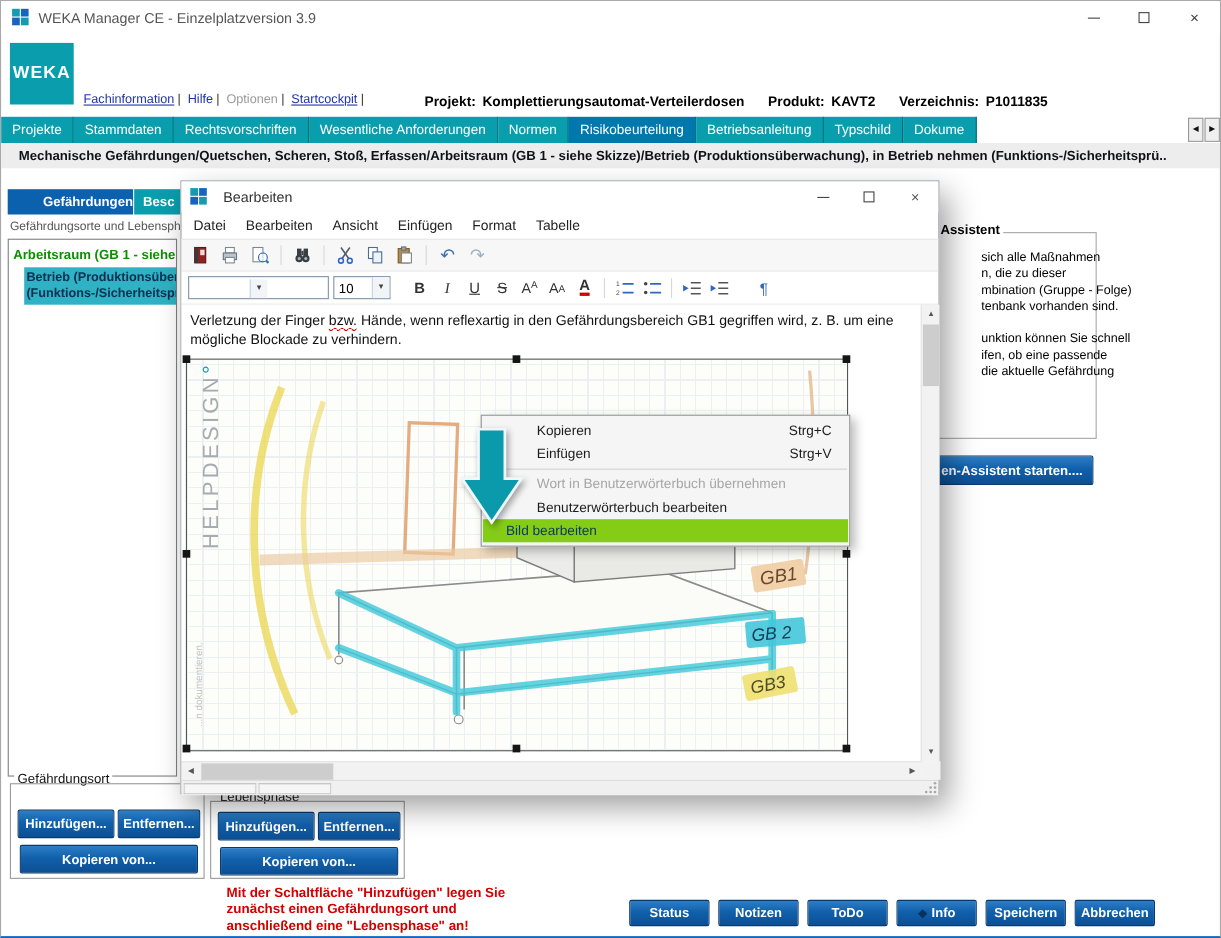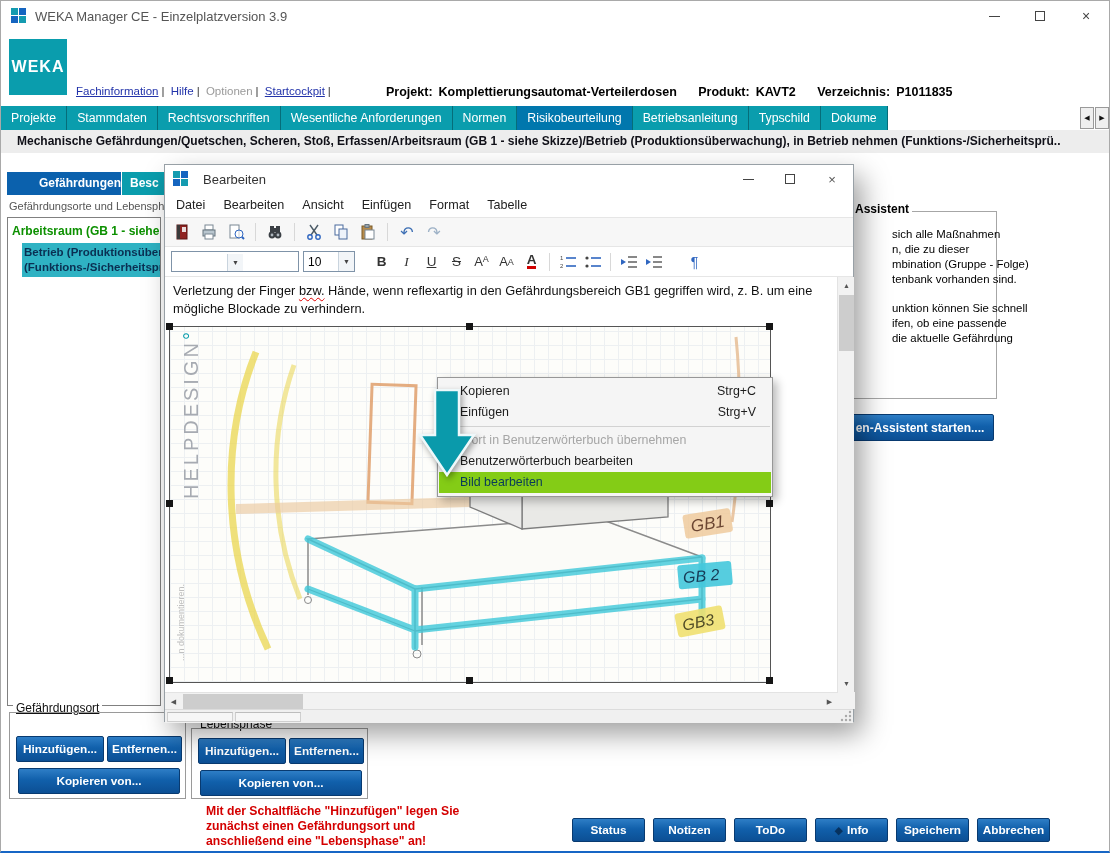--- a/index.html
+++ b/index.html
@@ -115,21 +115,21 @@
   .image-wrap { position:absolute; left:5px; top:50px; width:600px; height:355px; outline:1px solid #555;
     background:
       repeating-linear-gradient(0deg,#edf0f2 0 1px,transparent 1px 14px),
       repeating-linear-gradient(90deg,#edf0f2 0 1px,transparent 1px 14px),
       #fdfdfa; }
   .sketch { position:absolute; left:0; top:0; width:600px; height:355px; }
   .handle { position:absolute; width:7px; height:7px; background:#151515; z-index:3; }
 
   .ctx-menu { position:absolute; left:272px; top:100px; width:336px; background:#f5f5f5; border:1px solid #979797;
               box-shadow:4px 4px 9px rgba(0,0,0,.28); padding:3px 0; z-index:5; }
-  .ctx-item { height:21px; line-height:21px; padding:0 16px 0 22px; font-size:12.4px; color:#1c1c1c; display:flex; cursor:pointer; }
+  .ctx-item { height:21px; line-height:21px; padding:0 16px 0 22px; font-size:12.4px; color:#1c1c1c; display:flex; cursor:pointer;margin-left:28px; }
   .ctx-item .ctx-label { flex:1; }
   .ctx-item.disabled span { color:#a6a6a6; }
   .ctx-item.hl { background:#84cc16; margin:0 1px; padding-left:21px; }
   .ctx-item.hl span { color:#083a5a; }
   .ctx-sep { height:1px; background:#d2d2d2; margin:3px 2px; }
 
   .annot-arrow { position:absolute; left:252px; top:112px; width:60px; height:88px; z-index:6;
                  filter:drop-shadow(2px 3px 3px rgba(0,0,0,.35)); }
 
   
@@ -203,21 +203,21 @@
   <div class="lp-tab lp-tab2">Besc</div>
   <div class="lp-label">Gefährdungsorte und Lebensph</div>
   <div class="lp-list">
     <div class="lp-item1">Arbeitsraum (GB 1 - siehe</div>
     <div class="lp-item2">
       <div>Betrieb (Produktionsüberwa</div>
       <div>(Funktions-/Sicherheitsprüf</div>
     </div>
   </div>
 
-  <div class="grp-label" style="left:12px; top:700px;text-decoration:underline;">Gefährdungsort</div>
+  <div class="grp-label" style="left:12px; top:700px;">Gefährdungsort</div>
   <div class="grp" style="left:8px; top:711px; width:177px; height:87px;">
     <div class="btn" style="left:6px; top:23px; width:88px; height:26px;">Hinzufügen...</div>
     <div class="btn" style="left:97px; top:23px; width:75px; height:26px;">Entfernen...</div>
     <div class="btn" style="left:8px; top:55px; width:162px; height:26px;">Kopieren von...</div>
   </div>
   <div class="grp-label" style="left:196px; top:716px;">Lebensphase</div>
   <div class="grp" style="left:190px; top:727px; width:177px; height:71px;">
     <div class="btn" style="left:6px; top:9px; width:88px; height:26px;">Hinzufügen...</div>
     <div class="btn" style="left:97px; top:9px; width:75px; height:26px;">Entfernen...</div>
     <div class="btn" style="left:8px; top:41px; width:162px; height:26px;">Kopieren von...</div>

